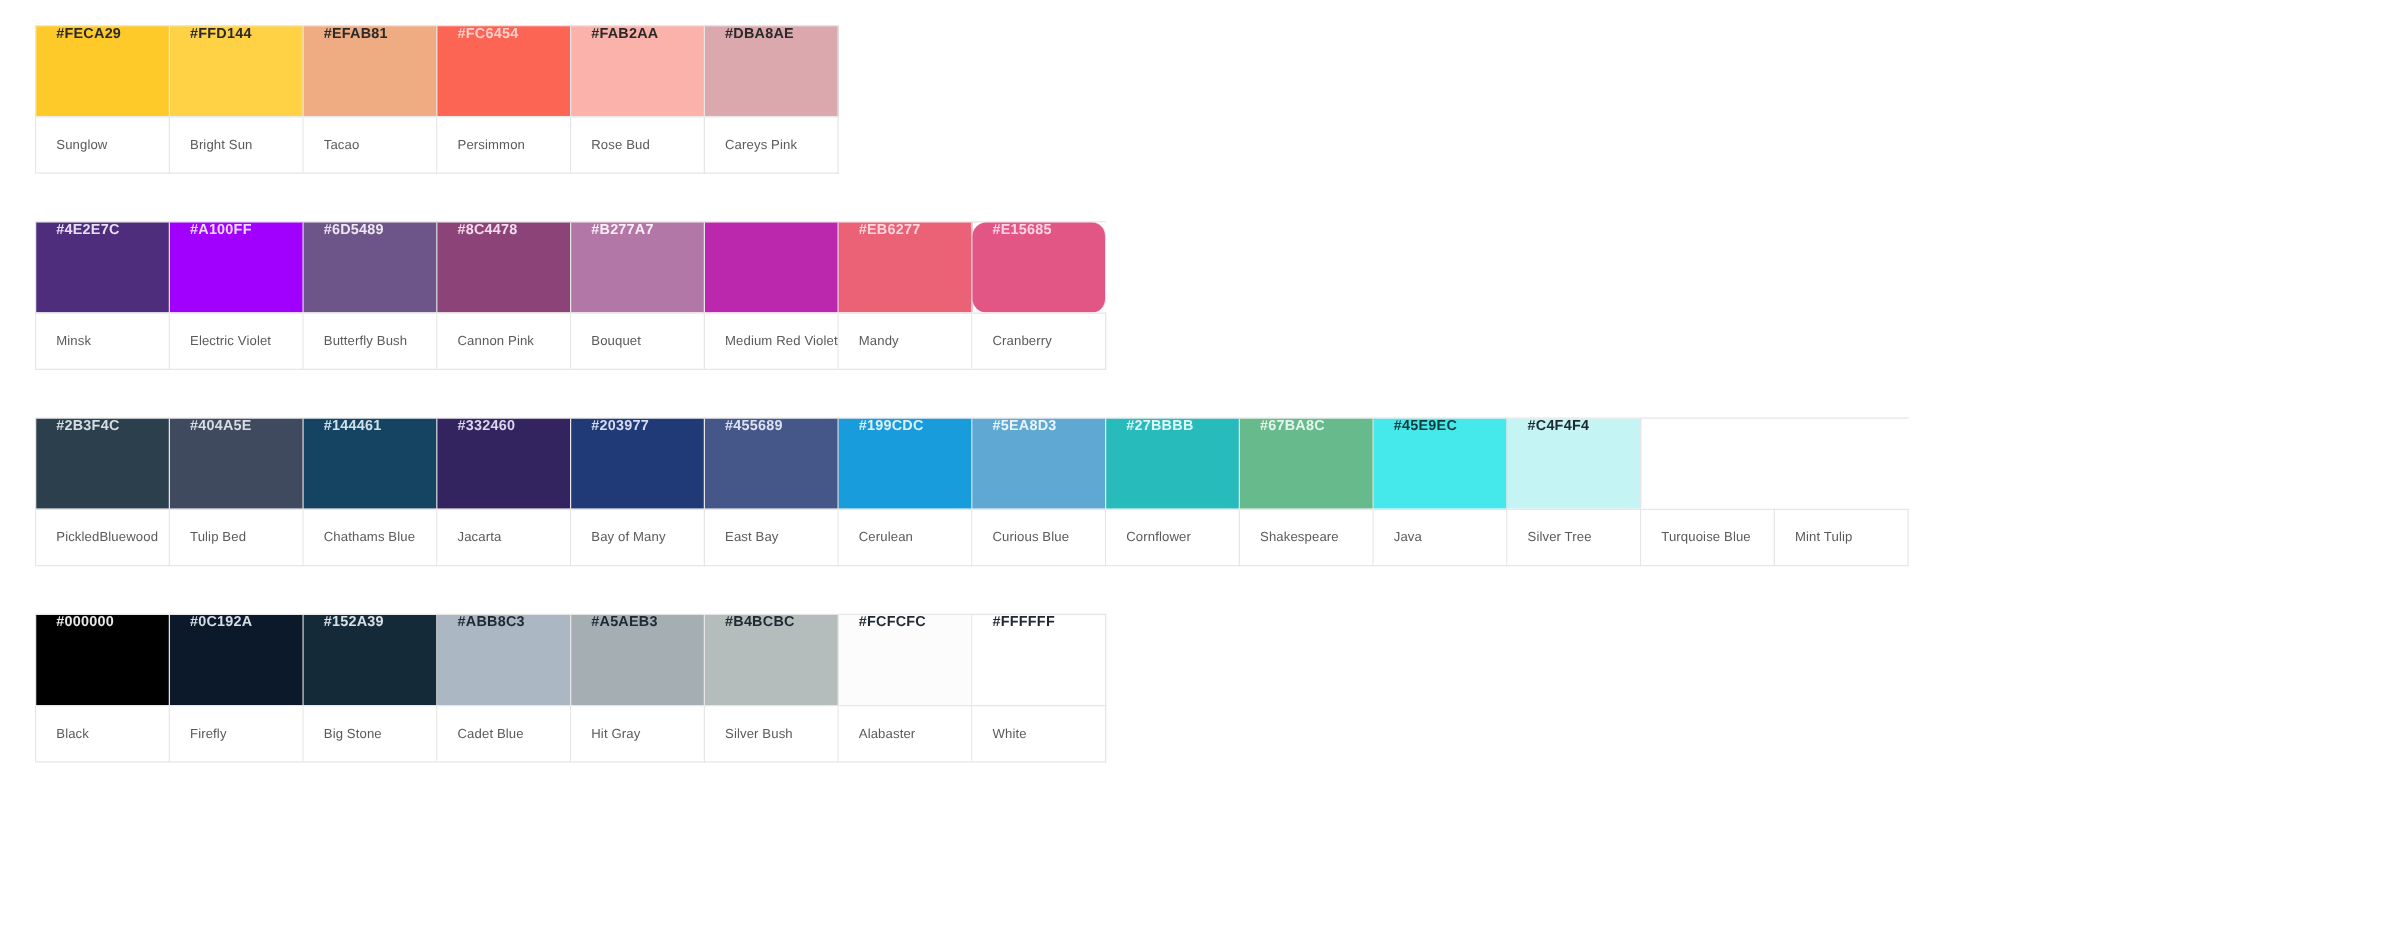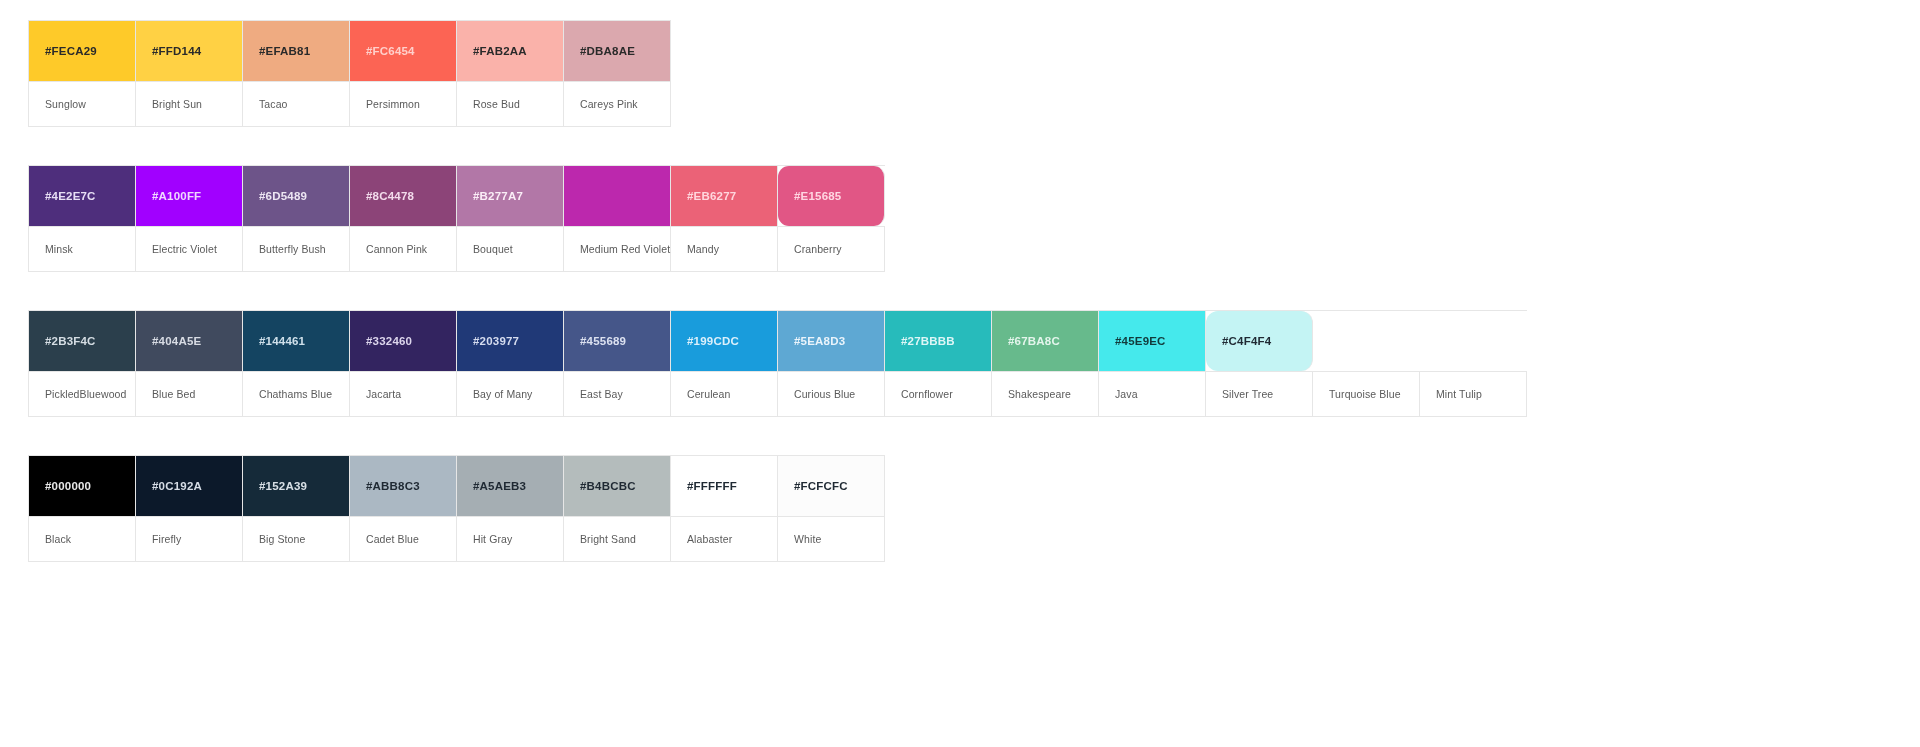--- a/index.html
+++ b/index.html
@@ -29,25 +29,24 @@
     background: #ffffff;
     box-sizing: border-box;
   }
 
   .palette-row {
     display: flex;
   }
 
   .swatch-cell {
     width: 107px;
-    height: 60px;
+    height: 72px;
     box-sizing: border-box;
     border-right: 1px solid #e6e6e6;
     display: flex;
-    align-items: center;
     padding-left: 16px;
   }
 
   .swatch-hex {
     font-size: 11.5px;
     font-weight: bold;
     letter-spacing: 0.2px;
     white-space: nowrap;
     font-family: "Liberation Sans", sans-serif;
   }
@@ -192,29 +191,29 @@
         </div>
         <div class="swatch-cell" style="background-color: rgb(39, 187, 187);">
           <span class="swatch-hex" style="color: rgb(222, 246, 246);">#27BBBB</span>
         </div>
         <div class="swatch-cell" style="background-color: rgb(103, 186, 140);">
           <span class="swatch-hex" style="color: rgb(228, 245, 236);">#67BA8C</span>
         </div>
         <div class="swatch-cell" style="background-color: rgb(69, 233, 236);">
           <span class="swatch-hex" style="color: rgb(18, 59, 60);">#45E9EC</span>
         </div>
-        <div class="swatch-cell" style="background-color: rgb(196, 244, 244); border-radius: 12px;">
+        <div class="swatch-cell" style="background-color: rgb(196, 244, 244);">
           <span class="swatch-hex" style="color: rgb(31, 41, 51);">#C4F4F4</span>
         </div>
       </div><div class="palette-row">
         <div class="name-cell">
           <span class="name-label">PickledBluewood</span>
         </div>
         <div class="name-cell">
-          <span class="name-label">Blue Bed</span>
+          <span class="name-label">Tulip Bed</span>
         </div>
         <div class="name-cell">
           <span class="name-label">Chathams Blue</span>
         </div>
         <div class="name-cell">
           <span class="name-label">Jacarta</span>
         </div>
         <div class="name-cell">
           <span class="name-label">Bay of Many</span>
         </div>
@@ -257,44 +256,44 @@
         </div>
         <div class="swatch-cell" style="background-color: rgb(171, 184, 195);">
           <span class="swatch-hex" style="color: rgb(31, 41, 51);">#ABB8C3</span>
         </div>
         <div class="swatch-cell" style="background-color: rgb(165, 174, 179);">
           <span class="swatch-hex" style="color: rgb(31, 41, 51);">#A5AEB3</span>
         </div>
         <div class="swatch-cell" style="background-color: rgb(180, 188, 188);">
           <span class="swatch-hex" style="color: rgb(31, 41, 51);">#B4BCBC</span>
         </div>
+        <div class="swatch-cell" style="background-color: rgb(252, 252, 252);">
+          <span class="swatch-hex" style="color: rgb(31, 41, 51);">#FCFCFC</span>
+        </div>
         <div class="swatch-cell" style="background-color: rgb(255, 255, 255);">
           <span class="swatch-hex" style="color: rgb(31, 41, 51);">#FFFFFF</span>
         </div>
-        <div class="swatch-cell" style="background-color: rgb(252, 252, 252);">
-          <span class="swatch-hex" style="color: rgb(31, 41, 51);">#FCFCFC</span>
-        </div>
       </div><div class="palette-row">
         <div class="name-cell">
           <span class="name-label">Black</span>
         </div>
         <div class="name-cell">
           <span class="name-label">Firefly</span>
         </div>
         <div class="name-cell">
           <span class="name-label">Big Stone</span>
         </div>
         <div class="name-cell">
           <span class="name-label">Cadet Blue</span>
         </div>
         <div class="name-cell">
           <span class="name-label">Hit Gray</span>
         </div>
         <div class="name-cell">
-          <span class="name-label">Bright Sand</span>
+          <span class="name-label">Silver Bush</span>
         </div>
         <div class="name-cell">
           <span class="name-label">Alabaster</span>
         </div>
         <div class="name-cell">
           <span class="name-label">White</span>
         </div>
       </div></div><br></div>
 
 </body></html>

